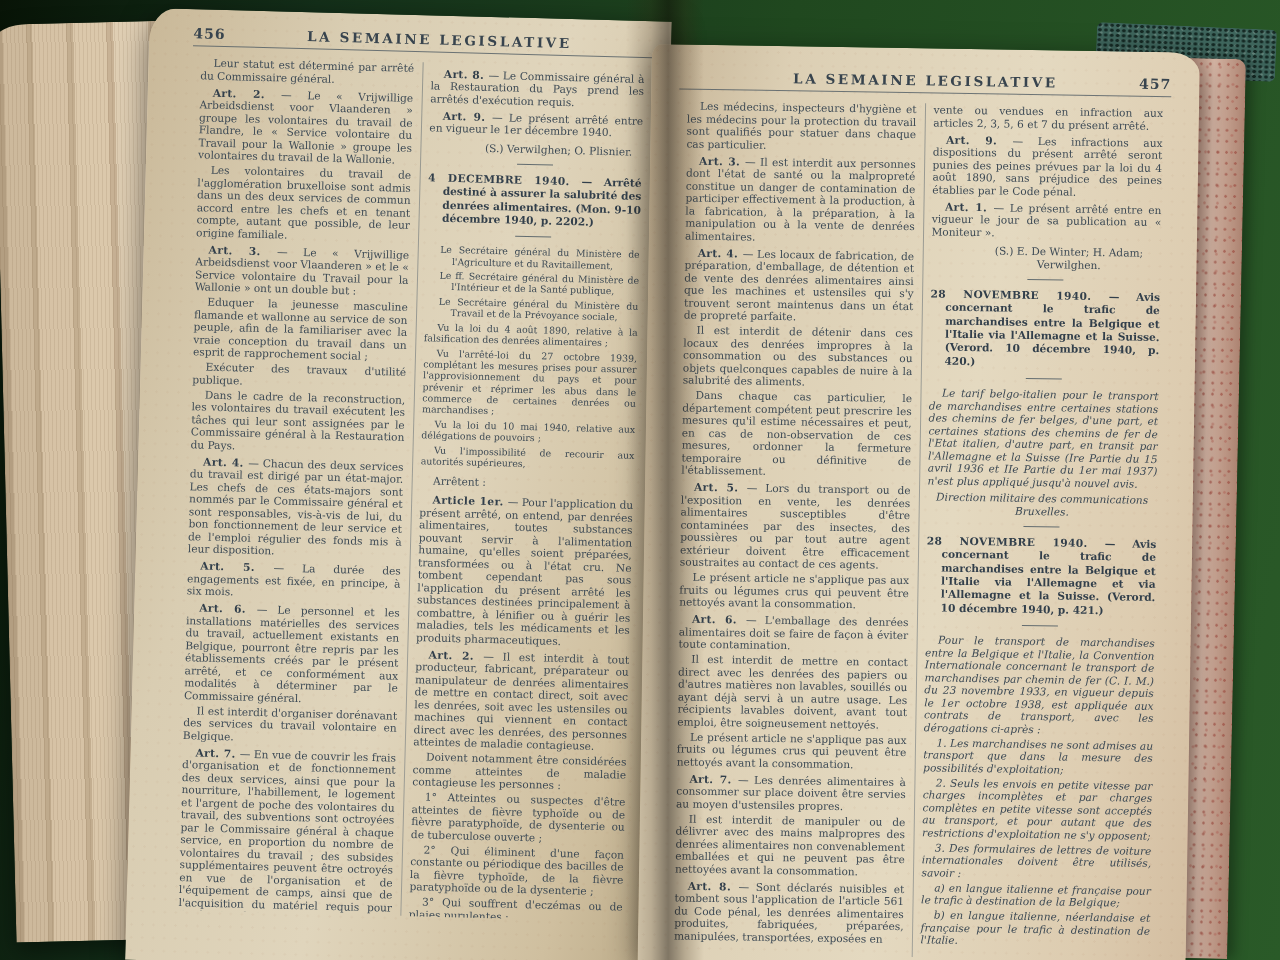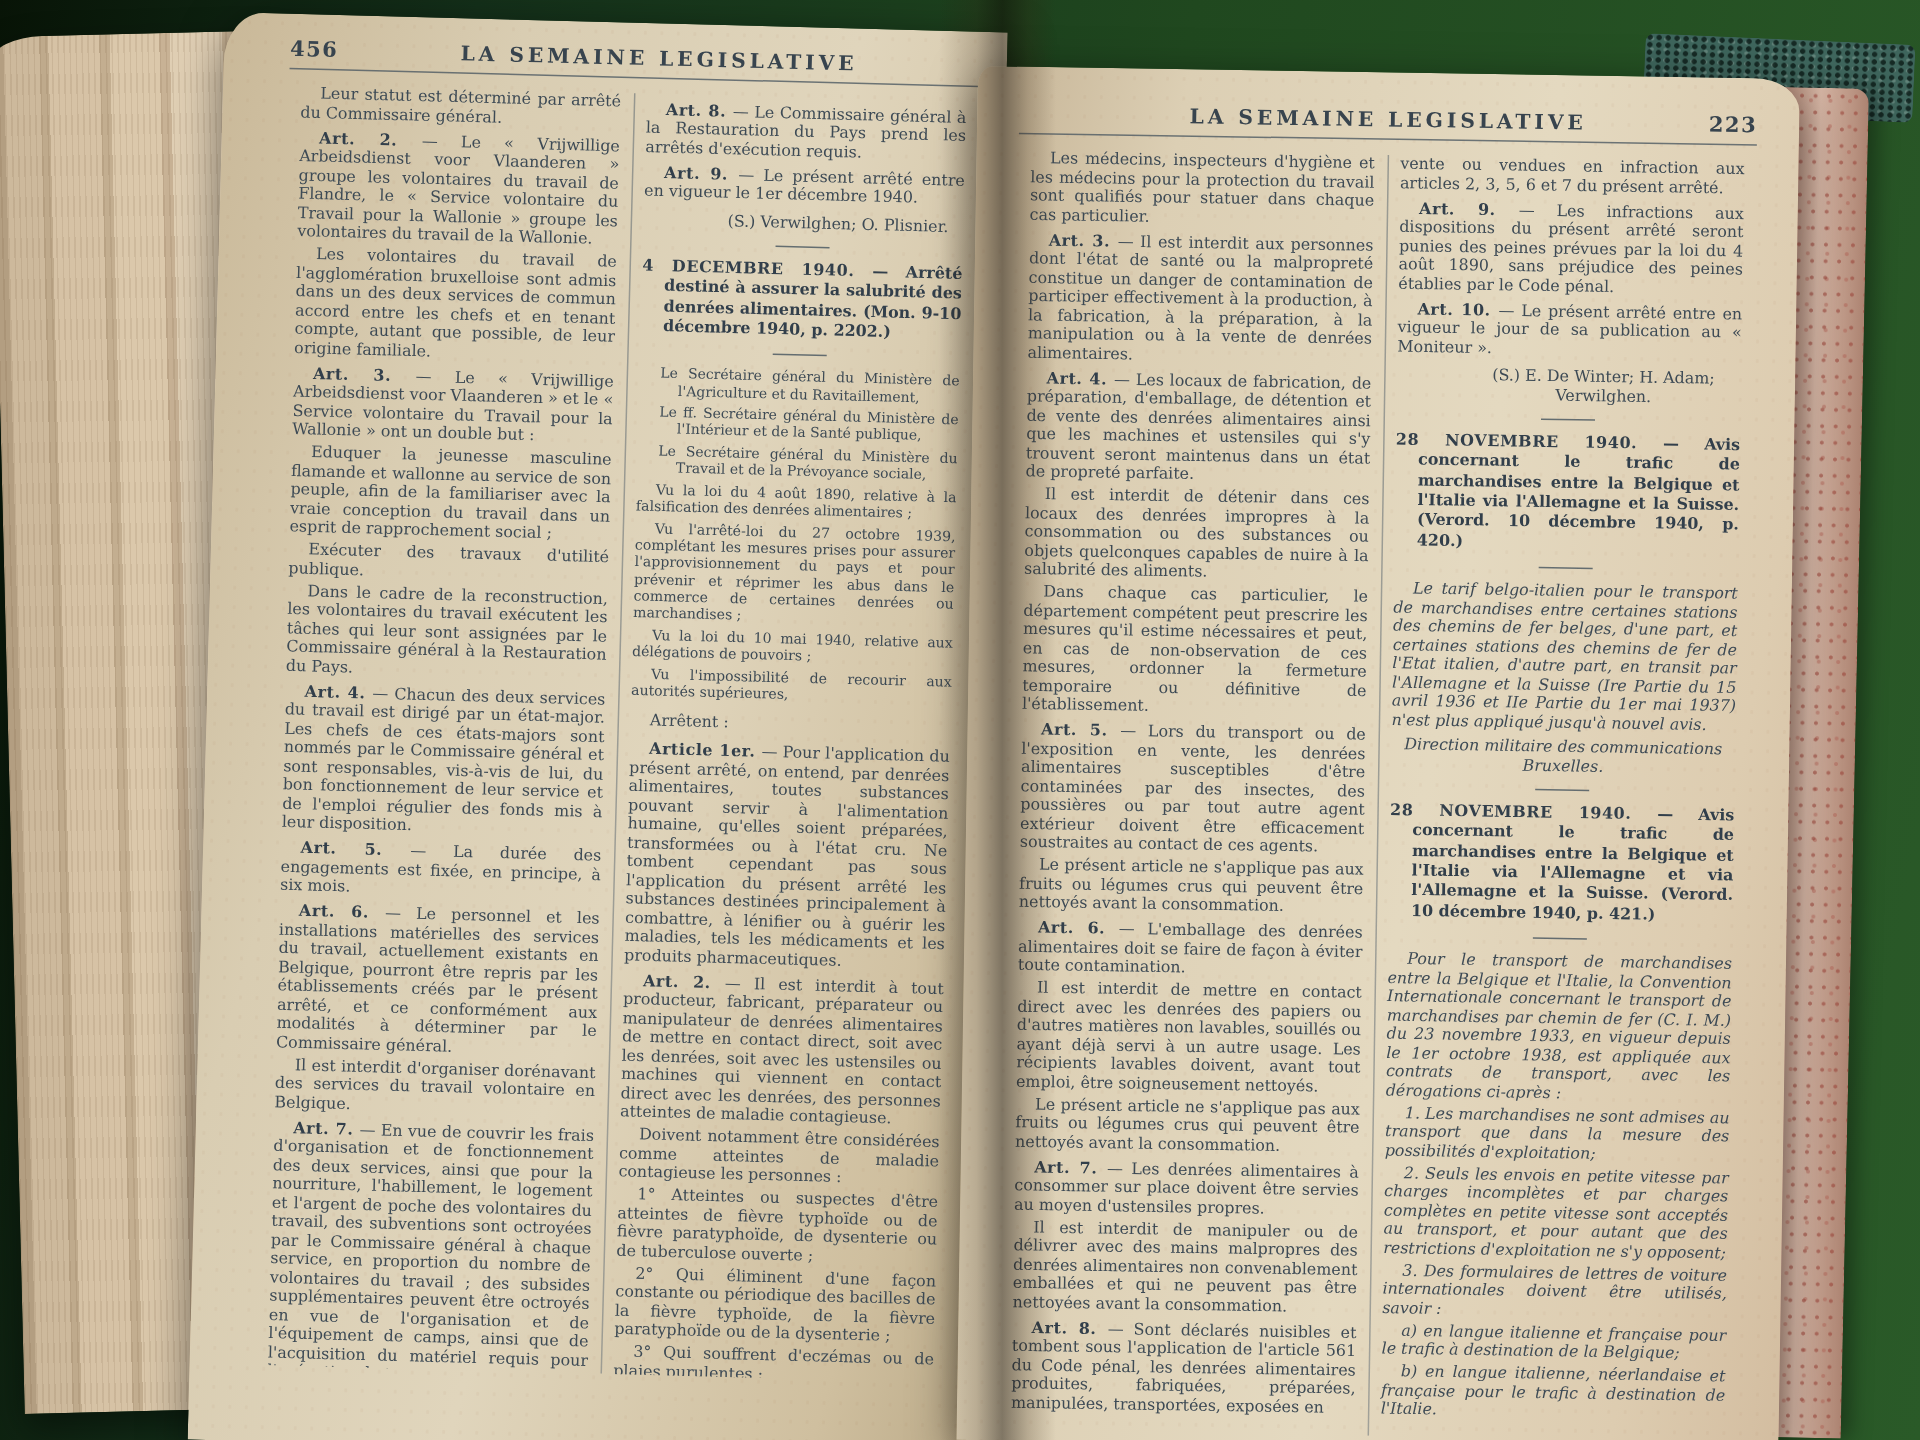--- a/index.html
+++ b/index.html
@@ -125,21 +125,21 @@
           <p class="p">2° Qui éliminent d'une façon constante ou périodique des bacilles de la fièvre typhoïde, de la fièvre paratyphoïde ou de la dysenterie ;</p>
           <p class="p">3° Qui souffrent d'eczémas ou de plaies purulentes ;</p>
         </div>
     </div>
   </div>
 
   <div class="page page-right">
     <div class="page-header">
       <span class="page-num" style="visibility:hidden">457</span>
       <span class="page-title">LA SEMAINE LEGISLATIVE</span>
-      <span class="page-num">223</span>
+      <span class="page-num">457</span>
     </div>
     <hr class="header-rule">
     <div class="cols">
       <div class="col">
           <p class="p">Les médecins, inspecteurs d'hygiène et les médecins pour la protection du travail sont qualifiés pour statuer dans chaque cas particulier.</p>
           <p class="art"><b>Art. 3. </b>— Il est interdit aux personnes dont l'état de santé ou la malpropreté constitue un danger de contamination de participer effectivement à la production, à la fabrication, à la préparation, à la manipulation ou à la vente de denrées alimentaires.</p>
           <p class="art"><b>Art. 4. </b>— Les locaux de fabrication, de préparation, d'emballage, de détention et de vente des denrées alimentaires ainsi que les machines et ustensiles qui s'y trouvent seront maintenus dans un état de propreté parfaite.</p>
           <p class="p">Il est interdit de détenir dans ces locaux des denrées impropres à la consommation ou des substances ou objets quelconques capables de nuire à la salubrité des aliments.</p>
           <p class="p">Dans chaque cas particulier, le département compétent peut prescrire les mesures qu'il estime nécessaires et peut, en cas de non-observation de ces mesures, ordonner la fermeture temporaire ou définitive de l'établissement.</p>
           <p class="art"><b>Art. 5. </b>— Lors du transport ou de l'exposition en vente, les denrées alimentaires susceptibles d'être contaminées par des insectes, des poussières ou par tout autre agent extérieur doivent être efficacement soustraites au contact de ces agents.</p>
@@ -148,21 +148,21 @@
           <p class="p">Il est interdit de mettre en contact direct avec les denrées des papiers ou d'autres matières non lavables, souillés ou ayant déjà servi à un autre usage. Les récipients lavables doivent, avant tout emploi, être soigneusement nettoyés.</p>
           <p class="p">Le présent article ne s'applique pas aux fruits ou légumes crus qui peuvent être nettoyés avant la consommation.</p>
           <p class="art"><b>Art. 7. </b>— Les denrées alimentaires à consommer sur place doivent être servies au moyen d'ustensiles propres.</p>
           <p class="p">Il est interdit de manipuler ou de délivrer avec des mains malpropres des denrées alimentaires non convenablement emballées et qui ne peuvent pas être nettoyées avant la consommation.</p>
           <p class="art"><b>Art. 8. </b>— Sont déclarés nuisibles et tombent sous l'application de l'article 561 du Code pénal, les denrées alimentaires produites, fabriquées, préparées, manipulées, transportées, exposées en</p>
         </div>
       <div class="col-rule"></div>
       <div class="col">
           <p class="cont">vente ou vendues en infraction aux articles 2, 3, 5, 6 et 7 du présent arrêté.</p>
           <p class="art"><b>Art. 9. </b>— Les infractions aux dispositions du présent arrêté seront punies des peines prévues par la loi du 4 août 1890, sans préjudice des peines établies par le Code pénal.</p>
-          <p class="art"><b>Art. 10. </b>— Le présent arrêté entre en vigueur le jour de sa publication au « Moniteur ».</p>
+          <p class="art"><b>Art. 1. </b>— Le présent arrêté entre en vigueur le jour de sa publication au « Moniteur ».</p>
           <p class="sig">(S.) E. De Winter; H. Adam; Verwilghen.</p>
           <div class="rule-divider"></div>
           <p class="h"><b>28 NOVEMBRE 1940. </b>— Avis concernant le trafic de marchandises entre la Belgique et l'Italie via l'Allemagne et la Suisse. (Verord. 10 décembre 1940, p. 420.)</p>
           <div class="rule-divider"></div>
           <p class="it">Le tarif belgo-italien pour le transport de marchandises entre certaines stations des chemins de fer belges, d'une part, et certaines stations des chemins de fer de l'Etat italien, d'autre part, en transit par l'Allemagne et la Suisse (Ire Partie du 15 avril 1936 et IIe Partie du 1er mai 1937) n'est plus appliqué jusqu'à nouvel avis.</p>
           <p class="itc">Direction militaire des communications Bruxelles.</p>
           <div class="rule-divider"></div>
           <p class="h"><b>28 NOVEMBRE 1940. </b>— Avis concernant le trafic de marchandises entre la Belgique et l'Italie via l'Allemagne et via l'Allemagne et la Suisse. (Verord. 10 décembre 1940, p. 421.)</p>
           <div class="rule-divider"></div>
           <p class="it">Pour le transport de marchandises entre la Belgique et l'Italie, la Convention Internationale concernant le transport de marchandises par chemin de fer (C. I. M.) du 23 novembre 1933, en vigueur depuis le 1er octobre 1938, est appliquée aux contrats de transport, avec les dérogations ci-après :</p>

